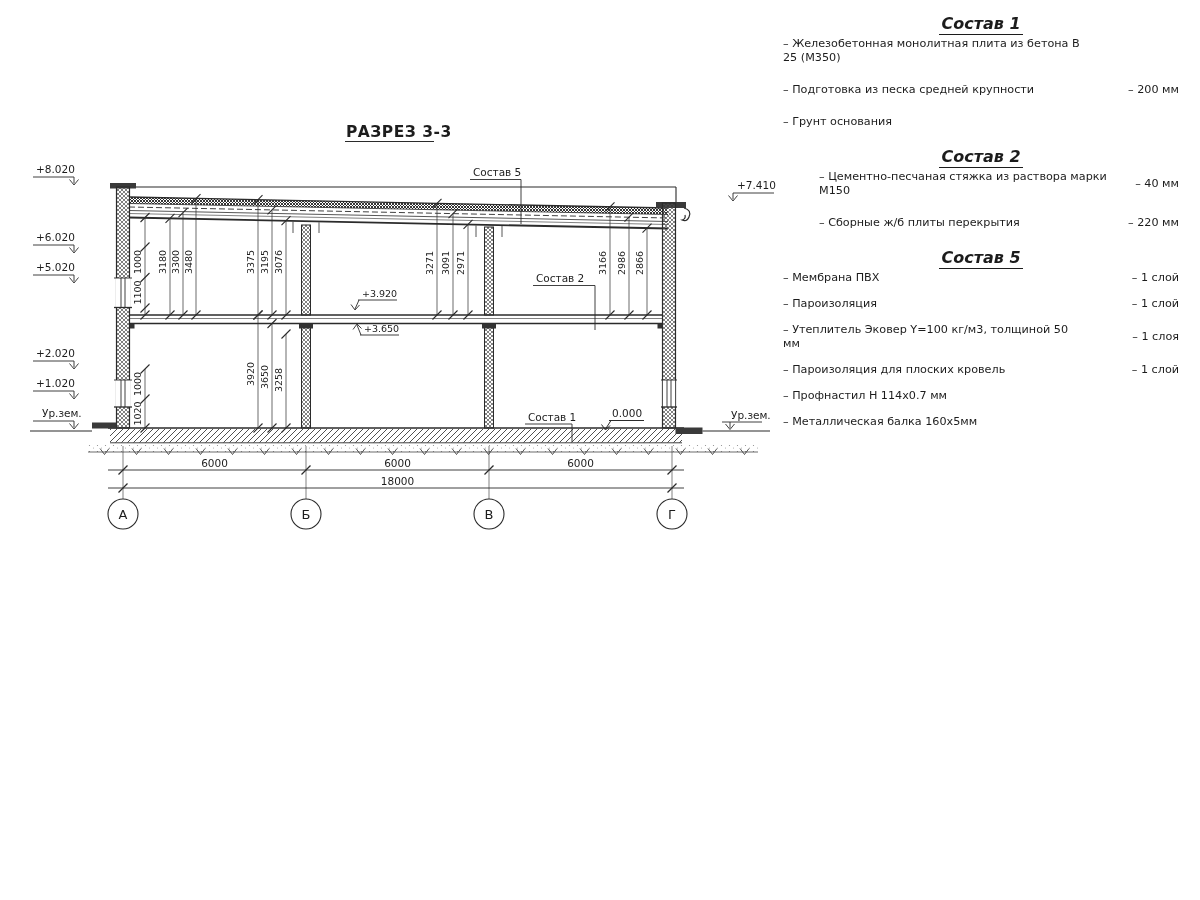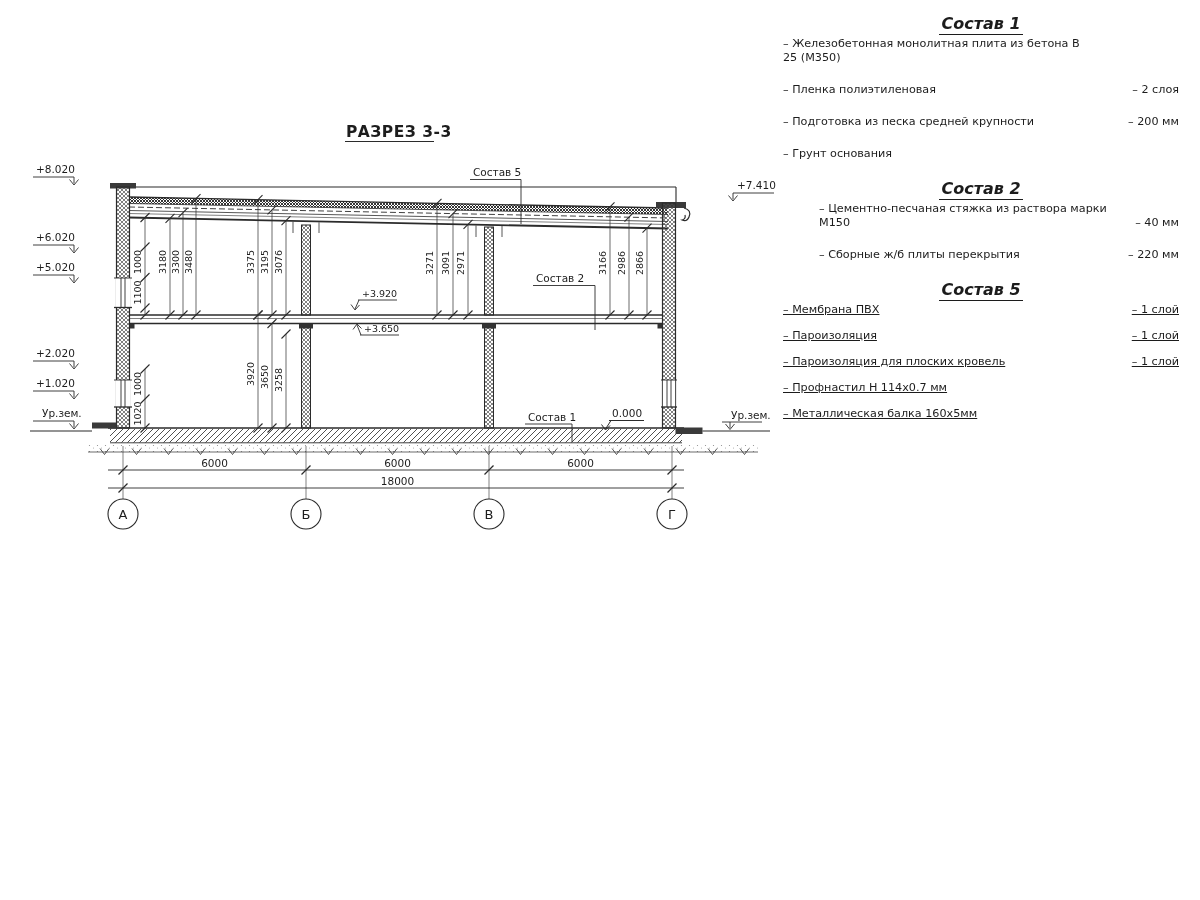--- a/index.html
+++ b/index.html
@@ -12,26 +12,26 @@
   svg .lev{font-size:10.5px;}
   svg .axl{font-size:13px;}
   svg .ttl{font-size:15.5px;font-weight:600;letter-spacing:.5px;}
   svg .ldr{font-size:10.5px;}
   svg .span6{font-size:10.5px;}
   
   #panel{position:absolute;left:783px;top:14px;width:396px;color:#1c1c1c;}
   #panel .sec{margin:0;}
   #panel h3{margin:0 0 4px 0;text-align:center;font-size:16px;font-style:italic;font-weight:700;}
   #panel h3 span{border-bottom:1.4px solid #1c1c1c;padding:0 2px 1px 2px;}
-  #panel .row{display:flex;justify-content:space-between;align-items:flex-end;font-size:11.2px;line-height:14px;}
+  #panel .row{display:flex;justify-content:space-between;align-items:center;font-size:11.2px;line-height:14px;}
   #panel .row .it{max-width:300px;}
   #panel .row .val{white-space:nowrap;padding-left:6px;}
   .sec1 .row{margin-bottom:18px;}
   .sec2 .row{margin-bottom:18px;margin-left:36px;}
-  .sec5 .row{margin-bottom:12px;text-decoration:underline;}
+  .sec5 .row{margin-bottom:12px;}
   .sec2{margin-top:18px;}
   .sec5{margin-top:18px;}
 </style>
 </head>
 <body>
 
 <div id="stage">
 
 <svg width="1200" height="620" viewBox="0 0 1200 620">
   <defs>
@@ -231,24 +231,20 @@
 </svg>
 
 <div id="panel">
   <div class="sec sec1">
     <h3><span>Состав 1</span></h3>
     <div class="row">
           <span class="it">– Железобетонная монолитная плита из бетона В 25 (М350)</span>
           <span class="val"></span>
         </div>
     <div class="row">
-          <span class="it">– Пленка полиэтиленовая</span>
-          <span class="val">– 2 слоя</span>
-        </div>
-    <div class="row">
           <span class="it">– Подготовка из песка средней крупности</span>
           <span class="val">– 200 мм</span>
         </div>
     <div class="row">
           <span class="it">– Грунт основания</span>
           <span class="val"></span>
         </div>
   </div>
   <div class="sec sec2">
     <h3><span>Состав 2</span></h3>
@@ -265,20 +261,24 @@
     <h3><span>Состав 5</span></h3>
     <div class="row">
           <span class="it">– Мембрана ПВХ</span>
           <span class="val">– 1 слой</span>
         </div>
     <div class="row">
           <span class="it">– Пароизоляция</span>
           <span class="val">– 1 слой</span>
         </div>
     <div class="row">
+          <span class="it">– Утеплитель Эковер Y=100 кг/м3, толщиной 50 мм</span>
+          <span class="val">– 1 слоя</span>
+        </div>
+    <div class="row">
           <span class="it">– Пароизоляция для плоских кровель</span>
           <span class="val">– 1 слой</span>
         </div>
     <div class="row">
           <span class="it">– Профнастил Н 114х0.7 мм</span>
           <span class="val"></span>
         </div>
     <div class="row">
           <span class="it">– Металлическая балка 160х5мм</span>
           <span class="val"></span>

